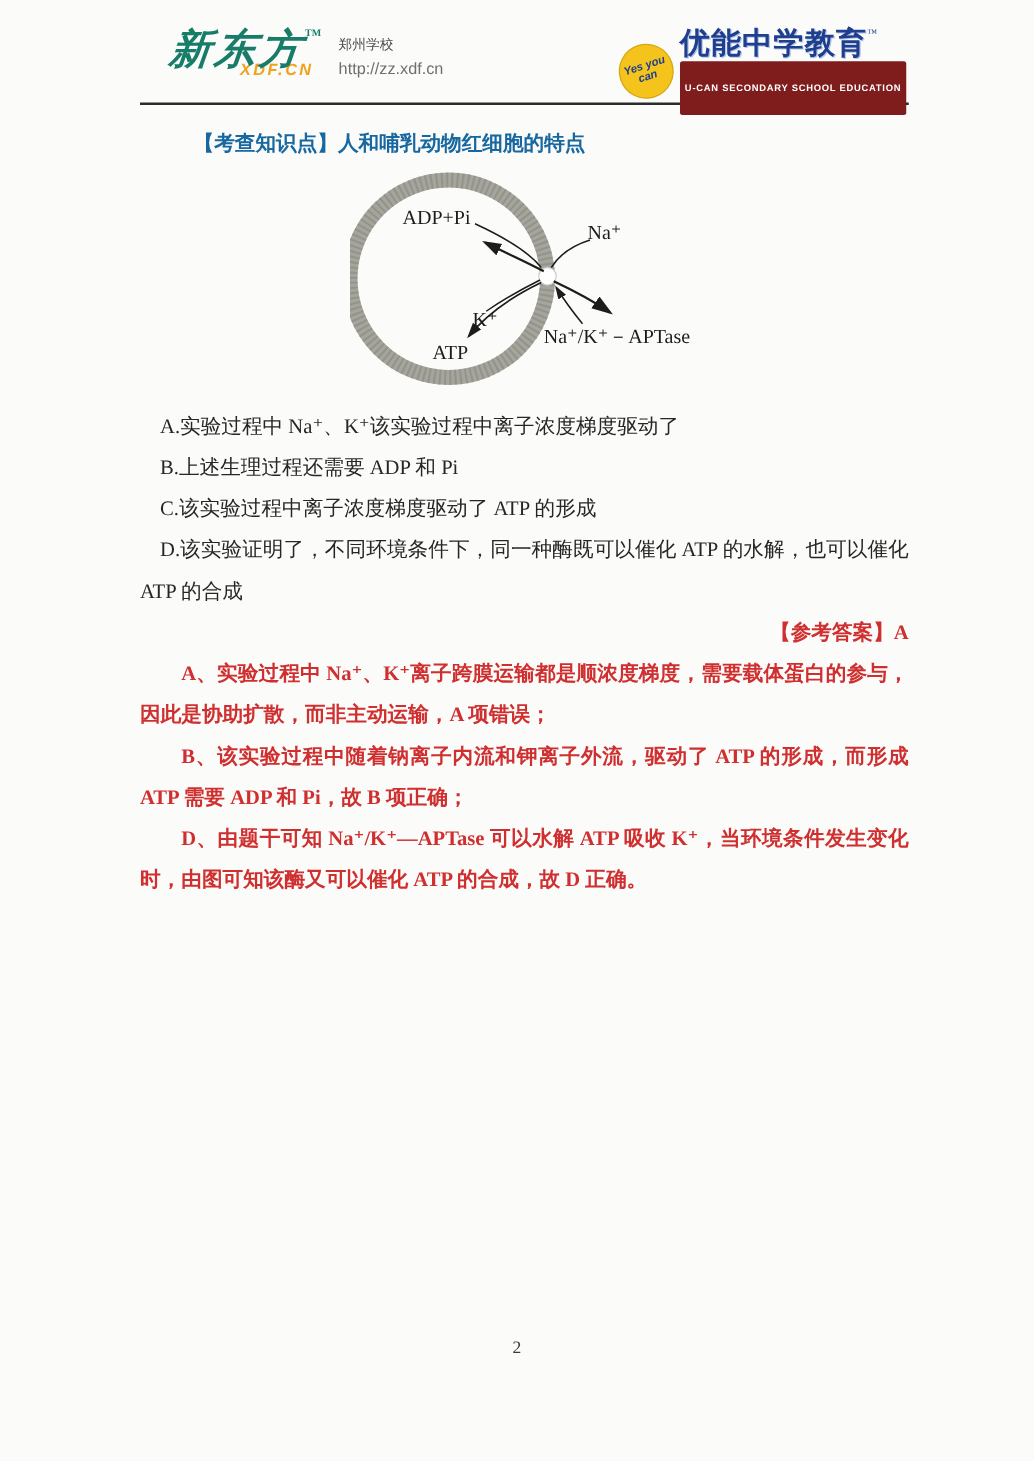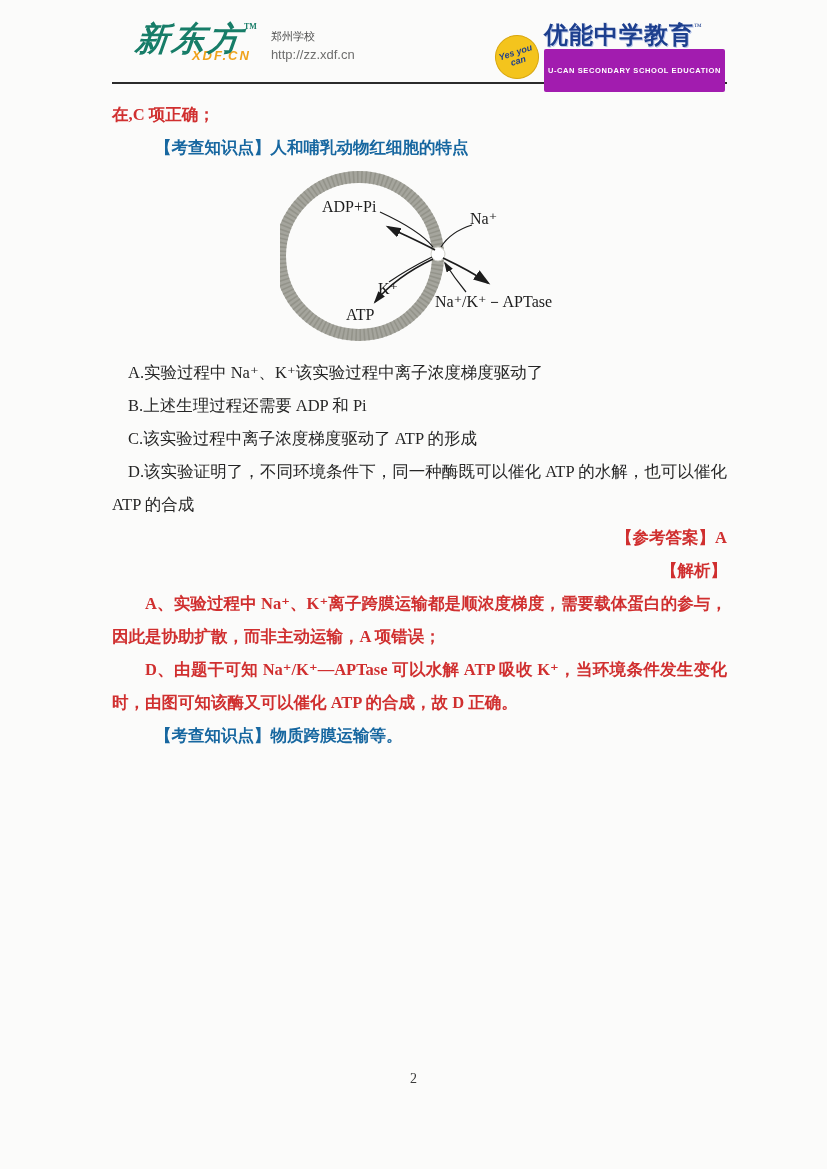--- a/index.html
+++ b/index.html
@@ -52,21 +52,21 @@
   .ucan-right { margin-left:5px; }
   .ucan-title {
     font-family:"Liberation Sans","DejaVu Sans",sans-serif;
     font-weight:bold; font-size:24px; line-height:26px;
     color:#1d3f8e; letter-spacing:1px;
     text-shadow:1px 1px 0 #b9c6e8;
     margin-top:48px;
   }
   .ucan-tm { font-size:8px; vertical-align:top; color:#1d3f8e; }
   .ucan-banner {
-    background:#a21caf; color:#ffffff;
+    background:#7f1d1d; color:#ffffff;
     font-family:"Liberation Sans","DejaVu Sans",sans-serif;
     font-size:7.5px; font-weight:bold; letter-spacing:.6px;
     padding:17px 4px; border-radius:2px; text-align:center; margin-top:1px;
   }
 
   
   .doc { padding-top:14px; }
   .doc p { margin:0; font-size:16.5px; line-height:33px; }
   .red  { color:#d02f2f; font-weight:bold;text-align:right; }
   .blue { color:#1767a0; font-weight:bold; }
@@ -111,21 +111,20 @@
         <div>
           <span class="ucan-title">优能中学教育</span><span class="ucan-tm">™</span>
         </div>
         <div class="ucan-banner">U-CAN SECONDARY SCHOOL EDUCATION</div>
       </div>
     </div>
   </div>
 
   <div class="doc">
 
-    <p class="red just">在,C 项正确；</p>
     <p class="blue ind25">【考查知识点】人和哺乳动物红细胞的特点</p>
 
 
     
     <svg class="fig" viewBox="0 0 300 178">
       <defs>
         <marker id="ah" markerWidth="10" markerHeight="8" refX="7.5" refY="3" orient="auto">
           <path d="M0,0 L9,3 L0,6 Z" fill="#1c1c1c"></path>
         </marker>
       </defs>
@@ -157,21 +156,20 @@
     </svg>
 
     
     <p class="q just opt">A.实验过程中 Na⁺、K⁺该实验过程中离子浓度梯度驱动了</p>
     <p class="q just opt">B.上述生理过程还需要 ADP 和 Pi</p>
     <p class="q just opt">C.该实验过程中离子浓度梯度驱动了 ATP 的形成</p>
     <p class="q just opt">D.该实验证明了，不同环境条件下，同一种酶既可以催化 ATP 的水解，也可以催化 ATP 的合成</p>
 
     
     <p class="red ind17">【参考答案】A</p>
-    <p class="red ind17">【解析】</p>
     <p class="red just ind2">A、实验过程中 Na⁺、K⁺离子跨膜运输都是顺浓度梯度，需要载体蛋白的参与，因此是协助扩散，而非主动运输，A 项错误；</p>
+    <p class="red just ind2">B、该实验过程中随着钠离子内流和钾离子外流，驱动了 ATP 的形成，而形成 ATP 需要 ADP 和 Pi，故 B 项正确；</p>
     <p class="red just ind2">D、由题干可知 Na⁺/K⁺—APTase 可以水解 ATP 吸收 K⁺，当环境条件发生变化时，由图可知该酶又可以催化 ATP 的合成，故 D 正确。</p>
-    <p class="blue ind25">【考查知识点】物质跨膜运输等。</p>
 
   </div>
 </div>
 
 <div class="pagenum">2</div>
 
 </body></html>

